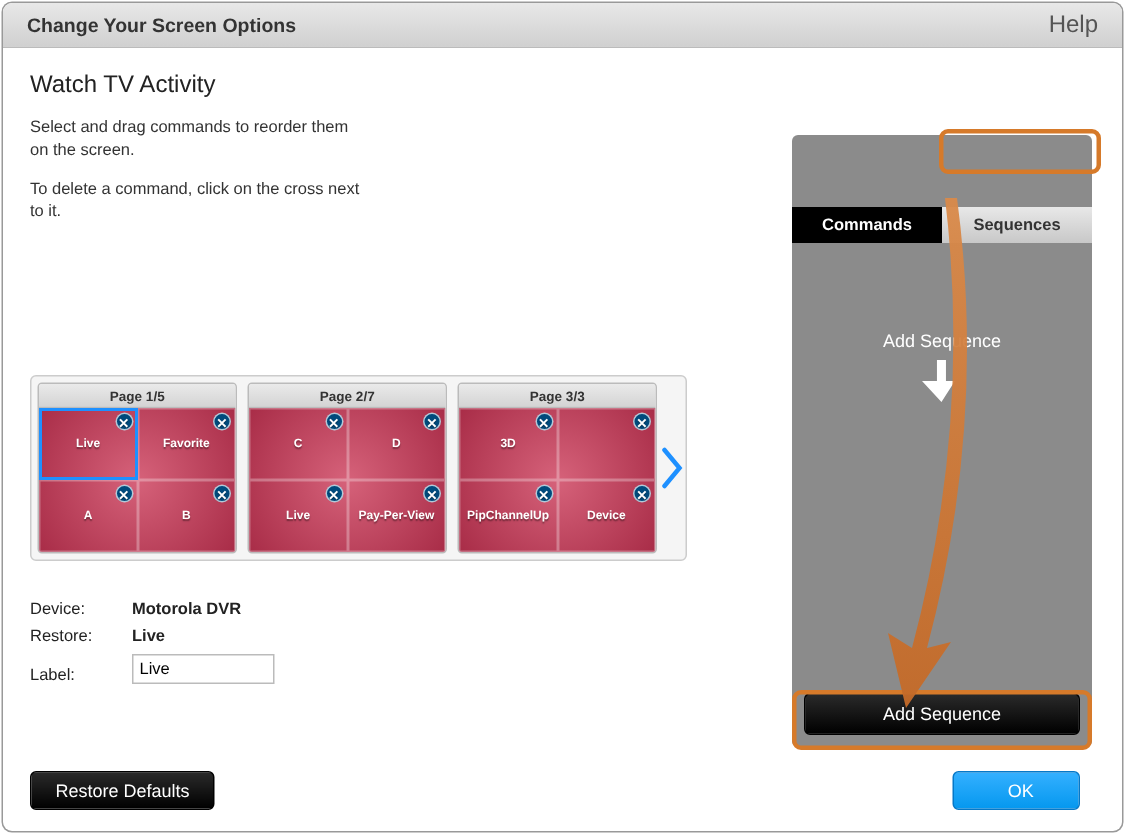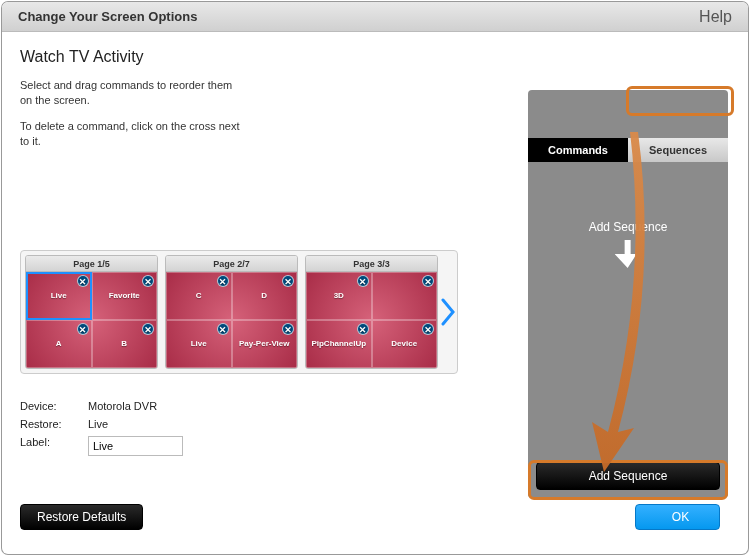--- a/index.html
+++ b/index.html
@@ -14,33 +14,33 @@
 .instructions p { margin-bottom: 10px; max-width: 220px; }
 .page-strip { position: absolute; left: 18px; top: 218px; width: 438px; height: 124px; border: 1px solid #ccc; border-radius: 4px; display: flex; overflow: hidden; background: #f5f5f5; }
 .page-card { width: 133px; flex-shrink: 0; margin: 4px 3px 4px 4px; border: 1px solid #bbb; border-radius: 3px; overflow: hidden; display: flex; flex-direction: column; }
 .page-header { height: 16px; background: linear-gradient(#eaeaea,#d4d4d4); border-bottom: 1px solid #bbb; font-size: 9px; text-align: center; line-height: 16px; color: #333; font-weight: bold; }
 .page-body { flex: 1; background: radial-gradient(circle at 50% 50%, #d6627a, #a82c47); display: grid; grid-template-columns: 1fr 1fr; grid-template-rows: 1fr 1fr; }
 .cell { position: relative; border: 1px solid rgba(255,255,255,0.3); display: flex; align-items: center; justify-content: center; font-size: 8px; color: #fff; font-weight: bold; text-shadow: 0 1px 1px rgba(0,0,0,.4); padding: 2px; text-align: center; line-height: 1.1; }
 .cell.selected { outline: 2px solid #1e90ff; outline-offset: -2px; }
 .close-dot { position: absolute; top: 2px; right: 2px; width: 12px; height: 12px; border-radius: 50%; background: #004a7c; color: #fff; font-size: 9px; line-height: 12px; text-align: center; border: 1px solid rgba(255,255,255,0.7); }
 .next-arrow { position: absolute; right: -2px; top: 50%; transform: translateY(-50%); width: 20px; height: 40px; display: flex; align-items: center; justify-content: center; color: #1e90ff; font-size: 26px; cursor: pointer; }
 .details { position: absolute; left: 18px; top: 368px; font-size: 11px; color: #222; }
-.details .row { display: flex; align-items: flex-start; margin-bottom: 6px; }
+.details .row { display: flex; align-items: flex-end; margin-bottom: 6px; }
 .details .k { width: 68px; }
-.details .v { font-weight: normal; }
+.details .v { font-weight: bold; }
 .details input { width: 95px; height: 20px; border: 1px solid #bbb; padding: 0 4px; font-size: 11px; }
 .side-panel { position: absolute; right: 20px; top: 58px; width: 200px; height: 408px; background: #8b8b8b; border-radius: 4px; overflow: hidden; }
 .side-tabs { height: 24px; display: flex; margin-top: 48px; }
 .side-tab { flex: 1; text-align: center; line-height: 24px; font-size: 11px; font-weight: bold; cursor: pointer; }
 .side-tab.cmd { background: #000; color: #fff; }
 .side-tab.seq { background: linear-gradient(#e8e8e8,#c8c8c8); color: #333; }
 .add-seq-hint { position: absolute; top: 130px; left: 50%; transform: translateX(-50%); text-align: center; color: #fff; font-size: 12px; }
 .down-arrow { margin-top: 6px; }
 .add-seq-btn { position: absolute; bottom: 8px; left: 8px; right: 8px; height: 28px; background: linear-gradient(#2a2a2a,#000); color: #fff; border: 1px solid #000; border-radius: 4px; font-size: 12px; cursor: pointer; }
-.footer { position: absolute; bottom: 24px; left: 18px; right: 18px; display: flex; }
+.footer { position: absolute; bottom: 14px; left: 18px; right: 18px; display: flex; }
 .btn { height: 26px; border-radius: 4px; font-size: 12px; padding: 0 16px; cursor: pointer; border: 1px solid #000; }
 .btn-dark { background: linear-gradient(#2a2a2a,#000); color: #fff; }
 .btn-blue { background: linear-gradient(#34b0ff,#0598ef); color: #fff; border: 1px solid #0578c8; width: 85px; padding-left: 22px; }
 .footer .spacer { flex: 1; }
 .highlight-box { position: absolute; border: 3px solid #d67a2a; border-radius: 6px; pointer-events: none; }
 .hb1 { right: 14px; top: 54px; width: 108px; height: 30px; }
 .hb2 { right: 20px; bottom: 54px; width: 200px; height: 40px; }
 .big-arrow { position: absolute; right: 80px; top: 100px; pointer-events:none; }
 </style>
 </head>

